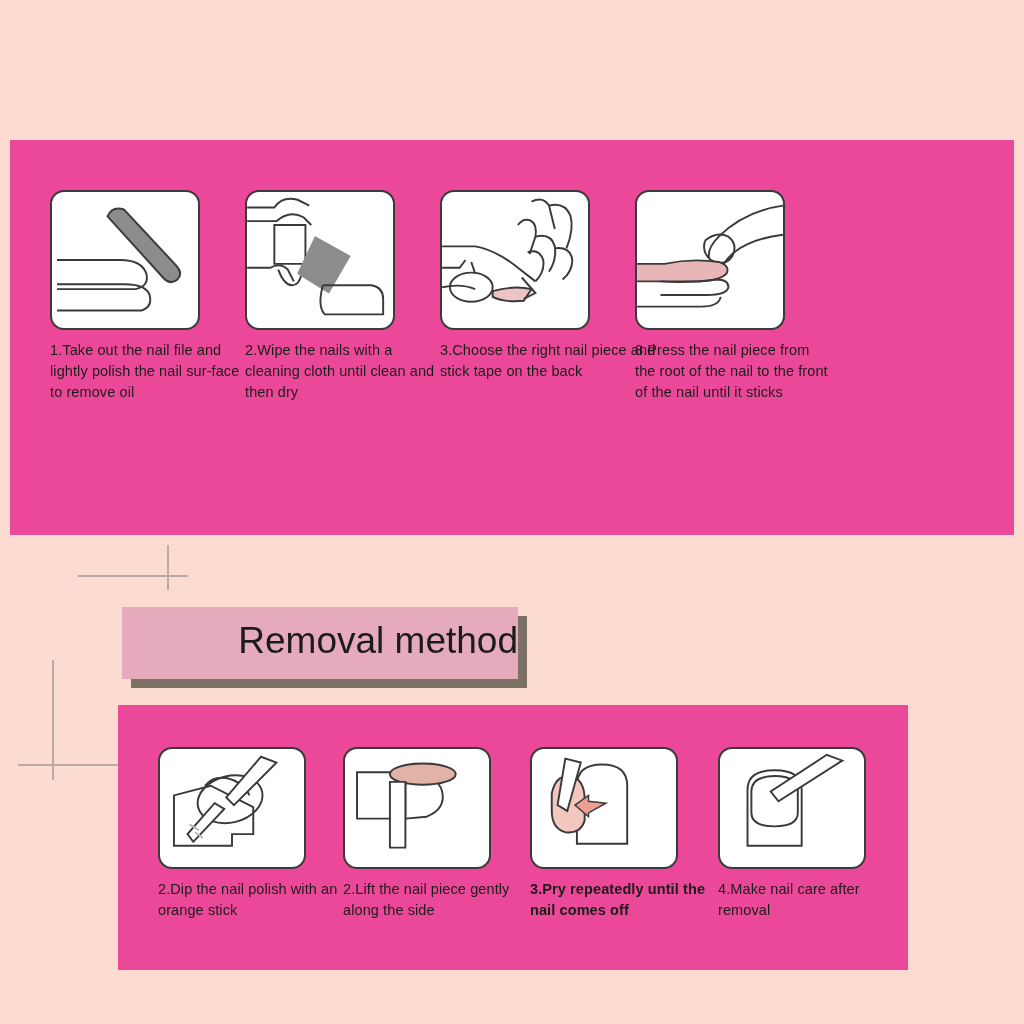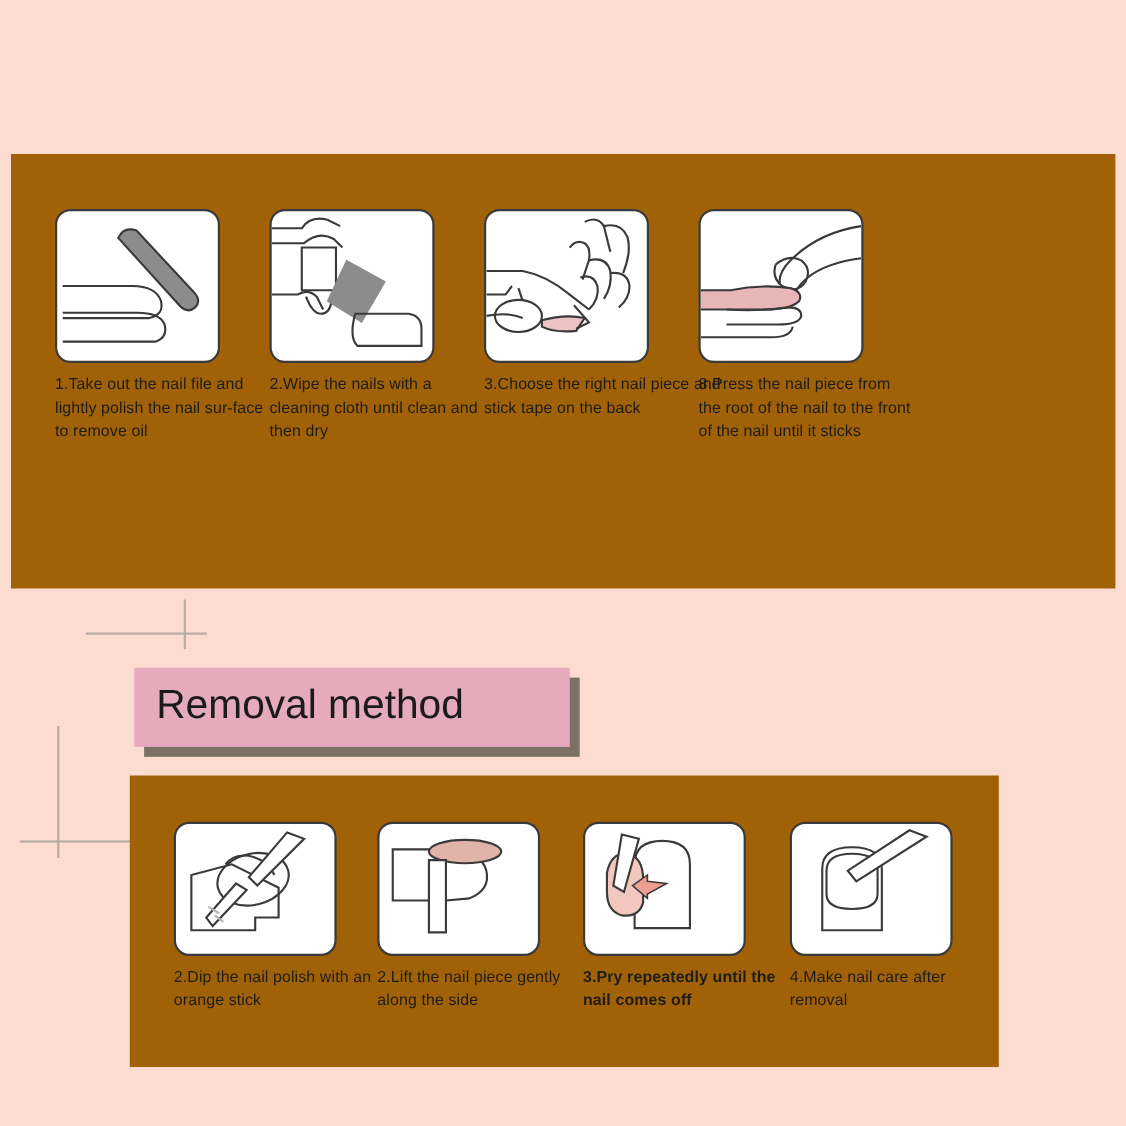--- a/index.html
+++ b/index.html
@@ -28,37 +28,37 @@
   .band .fill{
     position:absolute;left:0;top:0;width:100%;height:100%;
     background:#e5abbc;
   }
   .band .txt{
     position:relative;color:#1b1b1b;font-weight:normal;
     white-space:nowrap;
   }
   #band-instructions{left:24px;top:47px;width:436px;height:80px;}
   #band-instructions .txt{font-size:37px;padding:18px 0 0 137px;}
-  #band-removal{left:122px;top:607px;width:396px;height:72px;}
+  #band-removal{left:122px;top:607px;width:396px;height:72px;text-align:right;}
   #band-removal .txt{font-size:37px;padding:13px 0 0 20px;}
 
   
   .cross{position:absolute;z-index:2;}
   .cross i{position:absolute;background:#b8aba6;display:block;}
   .cross .h{height:2px;}
   .cross .v{width:2px;}
   #cross-top{left:78px;top:545px;width:110px;height:45px;}
   #cross-top .h{left:0;top:30px;width:110px;}
   #cross-top .v{left:89px;top:0;height:45px;}
   #cross-bottom{left:18px;top:660px;width:105px;height:120px;}
   #cross-bottom .h{left:0;top:104px;width:105px;}
   #cross-bottom .v{left:34px;top:0;height:120px;}
 
   
-  .panel{position:absolute;background:#a16207;z-index:4;}
+  .panel{position:absolute;background:#ec4899;z-index:4;}
   #panel-instructions{left:10px;top:140px;width:1004px;height:395px;}
   #panel-removal{left:118px;top:705px;width:790px;height:265px;}
   .step{position:absolute;}
   .thumb{
     border:2px solid #3a3a3a;border-radius:14px;background:#fff;
     position:relative;overflow:hidden;box-sizing:border-box;
   }
   .cap{
     font-size:14.5px;line-height:21px;color:#1c1c1c;
     margin-top:10px;letter-spacing:.1px;

